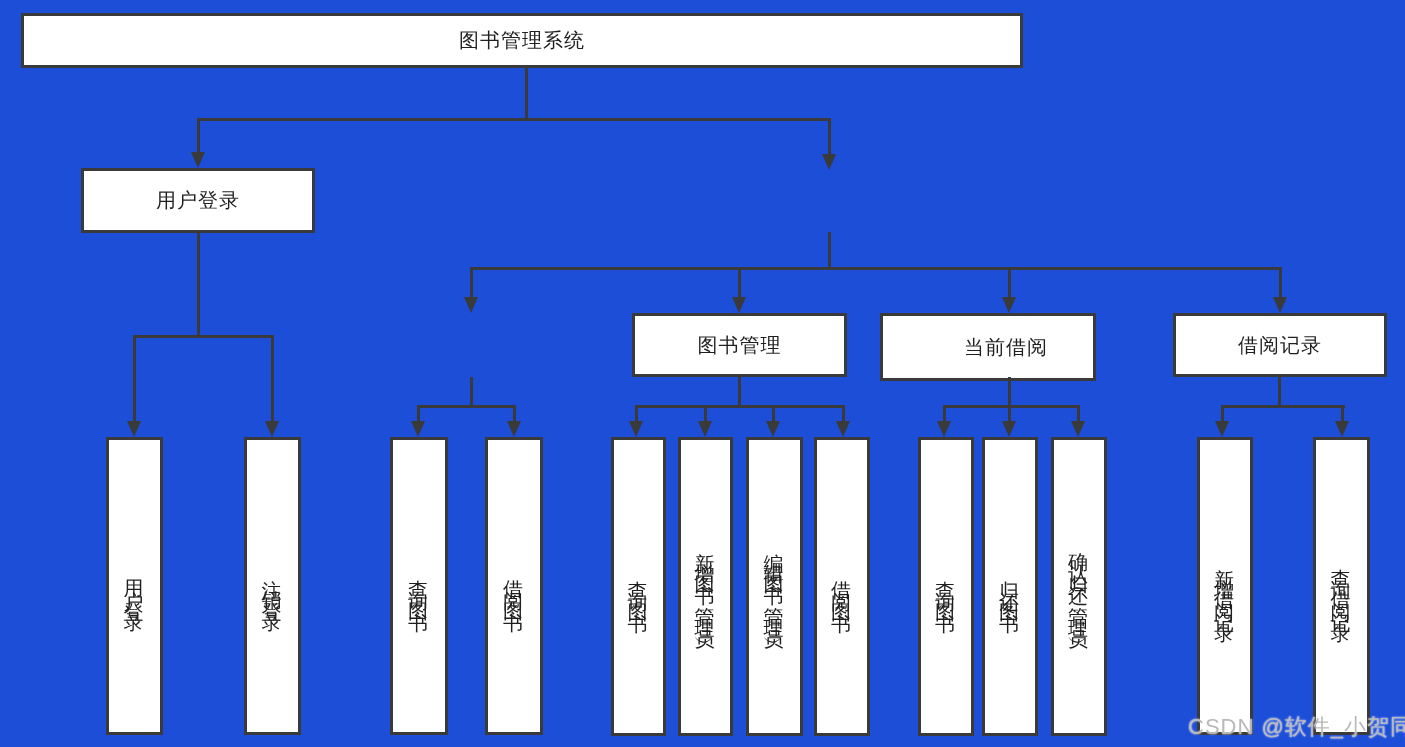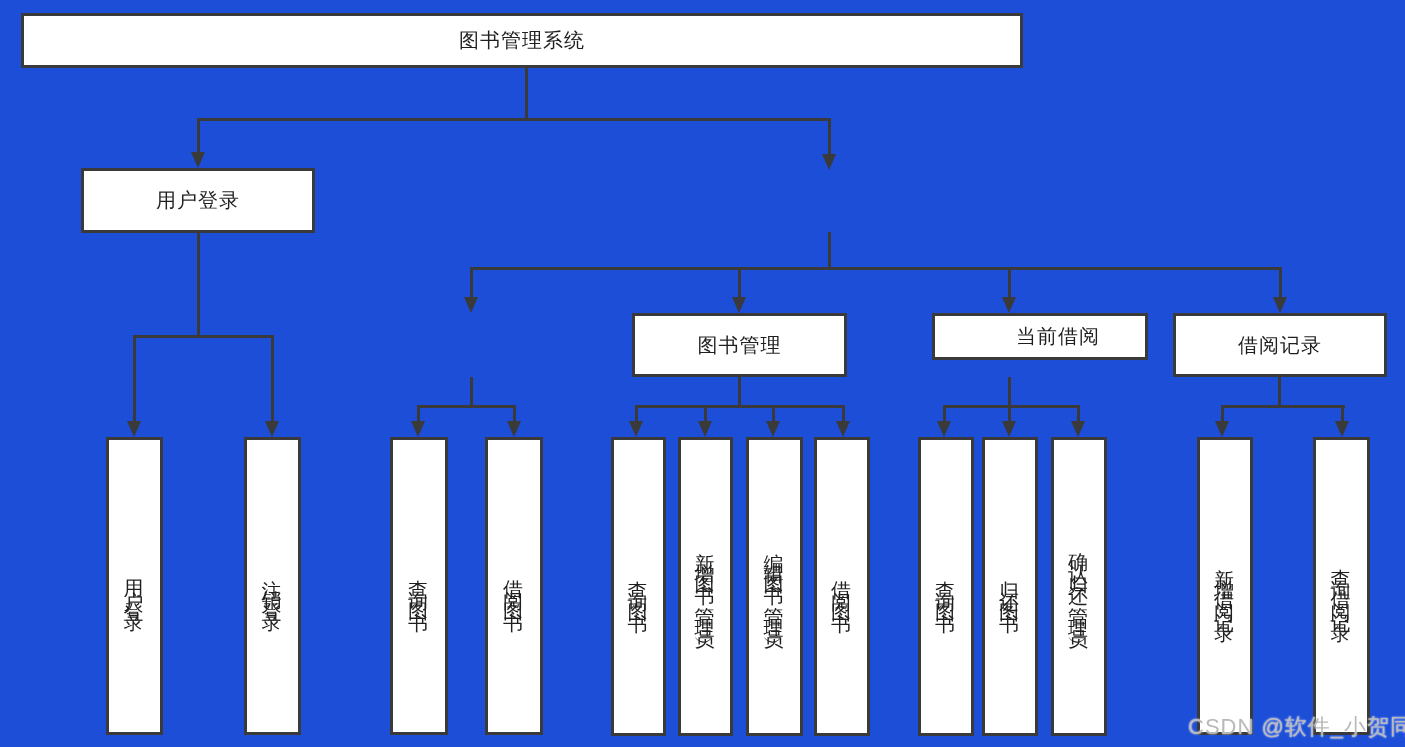--- a/index.html
+++ b/index.html
@@ -100,21 +100,21 @@
   <div class="line" style="left:738px;top:267px;width:3px;height:30px;"></div>
   <div class="arrow" style="left:732px;top:297px;"></div>
   <div class="line" style="left:1008px;top:267px;width:3px;height:30px;"></div>
   <div class="arrow" style="left:1002px;top:297px;"></div>
   <div class="line" style="left:1279px;top:267px;width:3px;height:30px;"></div>
   <div class="arrow" style="left:1273px;top:297px;"></div>
 
   <div class="box" style="left:632px;top:313px;width:215px;height:64px;">
     <span>图书管理</span>
   </div>
-  <div class="box" style="left:932px;top:313px;width:216px;height:47px;padding-left:36px;">
+  <div class="box" style="left:880px;top:313px;width:216px;height:68px;padding-left:36px;">
     <span>当前借阅</span>
   </div>
   <div class="box" style="left:1173px;top:313px;width:214px;height:64px;">
     <span>借阅记录</span>
   </div>
 
   <div class="line" style="left:470px;top:377px;width:3px;height:31px;"></div>
   <div class="line" style="left:417px;top:405px;width:99px;height:3px;"></div>
   <div class="line" style="left:417px;top:405px;width:3px;height:16px;"></div>
   <div class="arrow" style="left:411px;top:421px;"></div>

